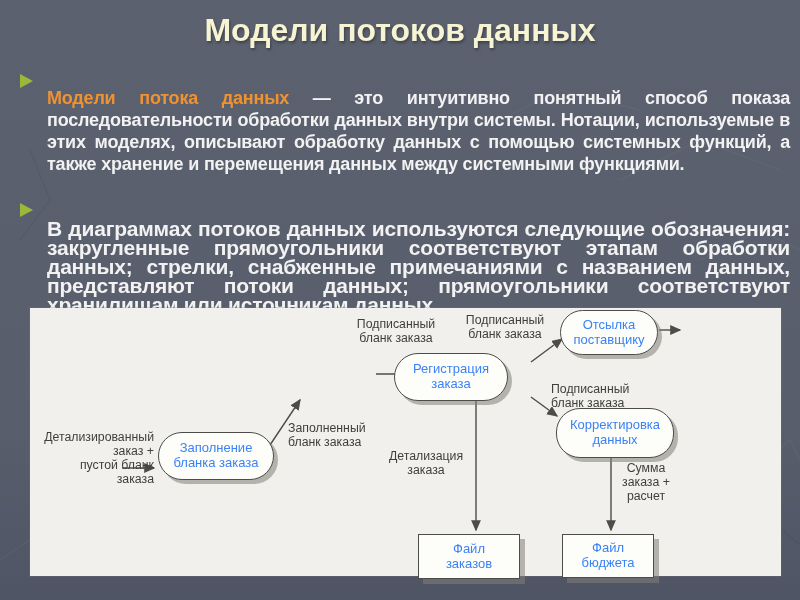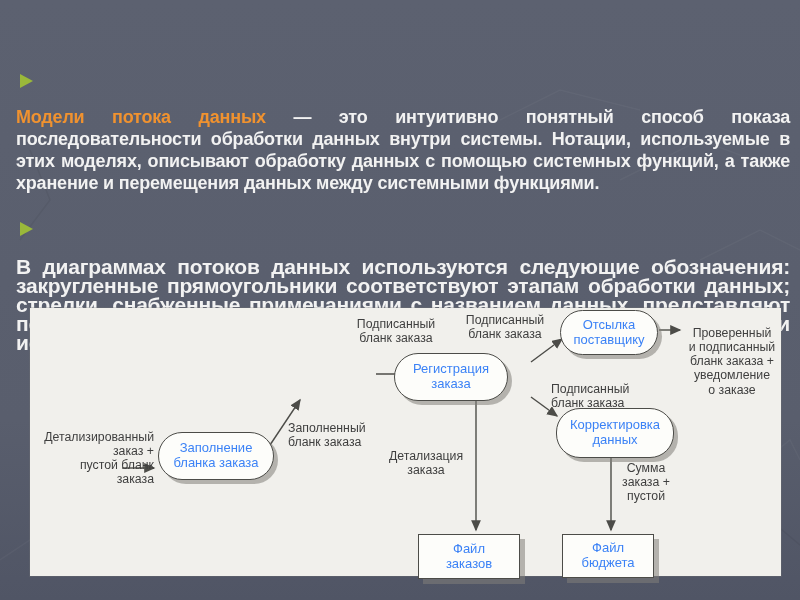--- a/index.html
+++ b/index.html
@@ -6,21 +6,21 @@
   body{width:800px;height:600px;overflow:hidden;font-family:"Liberation Sans",sans-serif;}
   .slide{position:relative;width:800px;height:600px;
          background:linear-gradient(180deg,#5c6170 0%,#595e6d 70%,#505565 100%);}
   .bg-pattern{position:absolute;left:0;top:0;width:800px;height:600px;pointer-events:none;}
 
   .title{position:absolute;left:0;top:12px;width:100%;text-align:center;
          color:#f6f4d2;font-size:32px;font-weight:bold;letter-spacing:0px;
          text-shadow:1px 2px 3px rgba(0,0,0,.35);}
 
   .bullets{position:absolute;left:16px;top:69px;width:774px;}
-  .bullet{display:flex;align-items:flex-start;margin:0;flex-direction:column;}
+  .bullet{display:flex;align-items:flex-start;margin:0;}
   .tri{flex:0 0 auto;width:0;height:0;border-left:13px solid #9ab83a;
        border-top:7px solid transparent;border-bottom:7px solid transparent;
        margin:5px 14px 0 4px;}
   .btext{flex:1 1 auto;text-align:justify;text-align-last:left;color:#f2f2f2;
          font-weight:bold;letter-spacing:-0.2px;}
   .b1 .btext{font-size:18px;line-height:22px;}
   .b2 .btext{font-size:21px;line-height:19px;}
   .b2{margin-top:5px;}
   .hl{color:#f0922f;}
 
@@ -51,20 +51,21 @@
       <polyline points="0,560 60,520 110,560 180,540"></polyline>
       <polyline points="740,480 790,440 800,460"></polyline>
       <polyline points="500,120 560,90 640,110"></polyline>
     </g>
     <g fill="none" stroke="#000000" stroke-opacity="0.05" stroke-width="1.5">
       <polyline points="720,560 770,520 800,545"></polyline>
       <polyline points="20,240 50,200 30,150"></polyline>
     </g>
   </svg>
 
+  <div class="title">Модели потоков данных</div>
 
   <div class="bullets">
     <div class="bullet b1">
       <span class="tri"></span>
       <p class="btext"><span class="hl">Модели потока данных</span><span> — это интуитивно понятный способ показа последовательности обработки данных внутри системы. Нотации, используемые в этих моделях, описывают обработку данных с помощью системных функций, а также хранение и перемещения данных между системными функциями.</span></p>
     </div>
     <div class="bullet b2">
       <span class="tri"></span>
       <p class="btext"><span class="hl"></span><span>В диаграммах потоков данных используются следующие обозначения: закругленные прямоугольники соответствуют этапам обработки данных; стрелки, снабженные примечаниями с названием данных, представляют потоки данных; прямоугольники соответствуют хранилищам или источникам данных.</span></p>
     </div>
@@ -103,25 +104,20 @@
 пустой бланк
 заказа</div>
       <div class="flabel left" style="left: 258px; top: 113px; width: 92px;">Заполненный
 бланк заказа</div>
       <div class="flabel center" style="left: 320px; top: 9px; width: 92px;">Подписанный
 бланк заказа</div>
       <div class="flabel center" style="left: 428px; top: 5px; width: 94px;">Подписанный
 бланк заказа</div>
       <div class="flabel left" style="left: 521px; top: 74px; width: 92px;">Подписанный
 бланк заказа</div>
-      <div class="flabel center" style="left: 654px; top: 18px; width: 96px;">Проверенный
-и подписанный
-бланк заказа +
-уведомление
-о заказе</div>
       <div class="flabel center" style="left: 353px; top: 141px; width: 86px;">Детализация
 заказа</div>
       <div class="flabel center" style="left: 587px; top: 153px; width: 58px;">Сумма
 заказа +
-пустой</div>
+расчет</div>
     </div>
 
 </div>
 
 </body></html>

